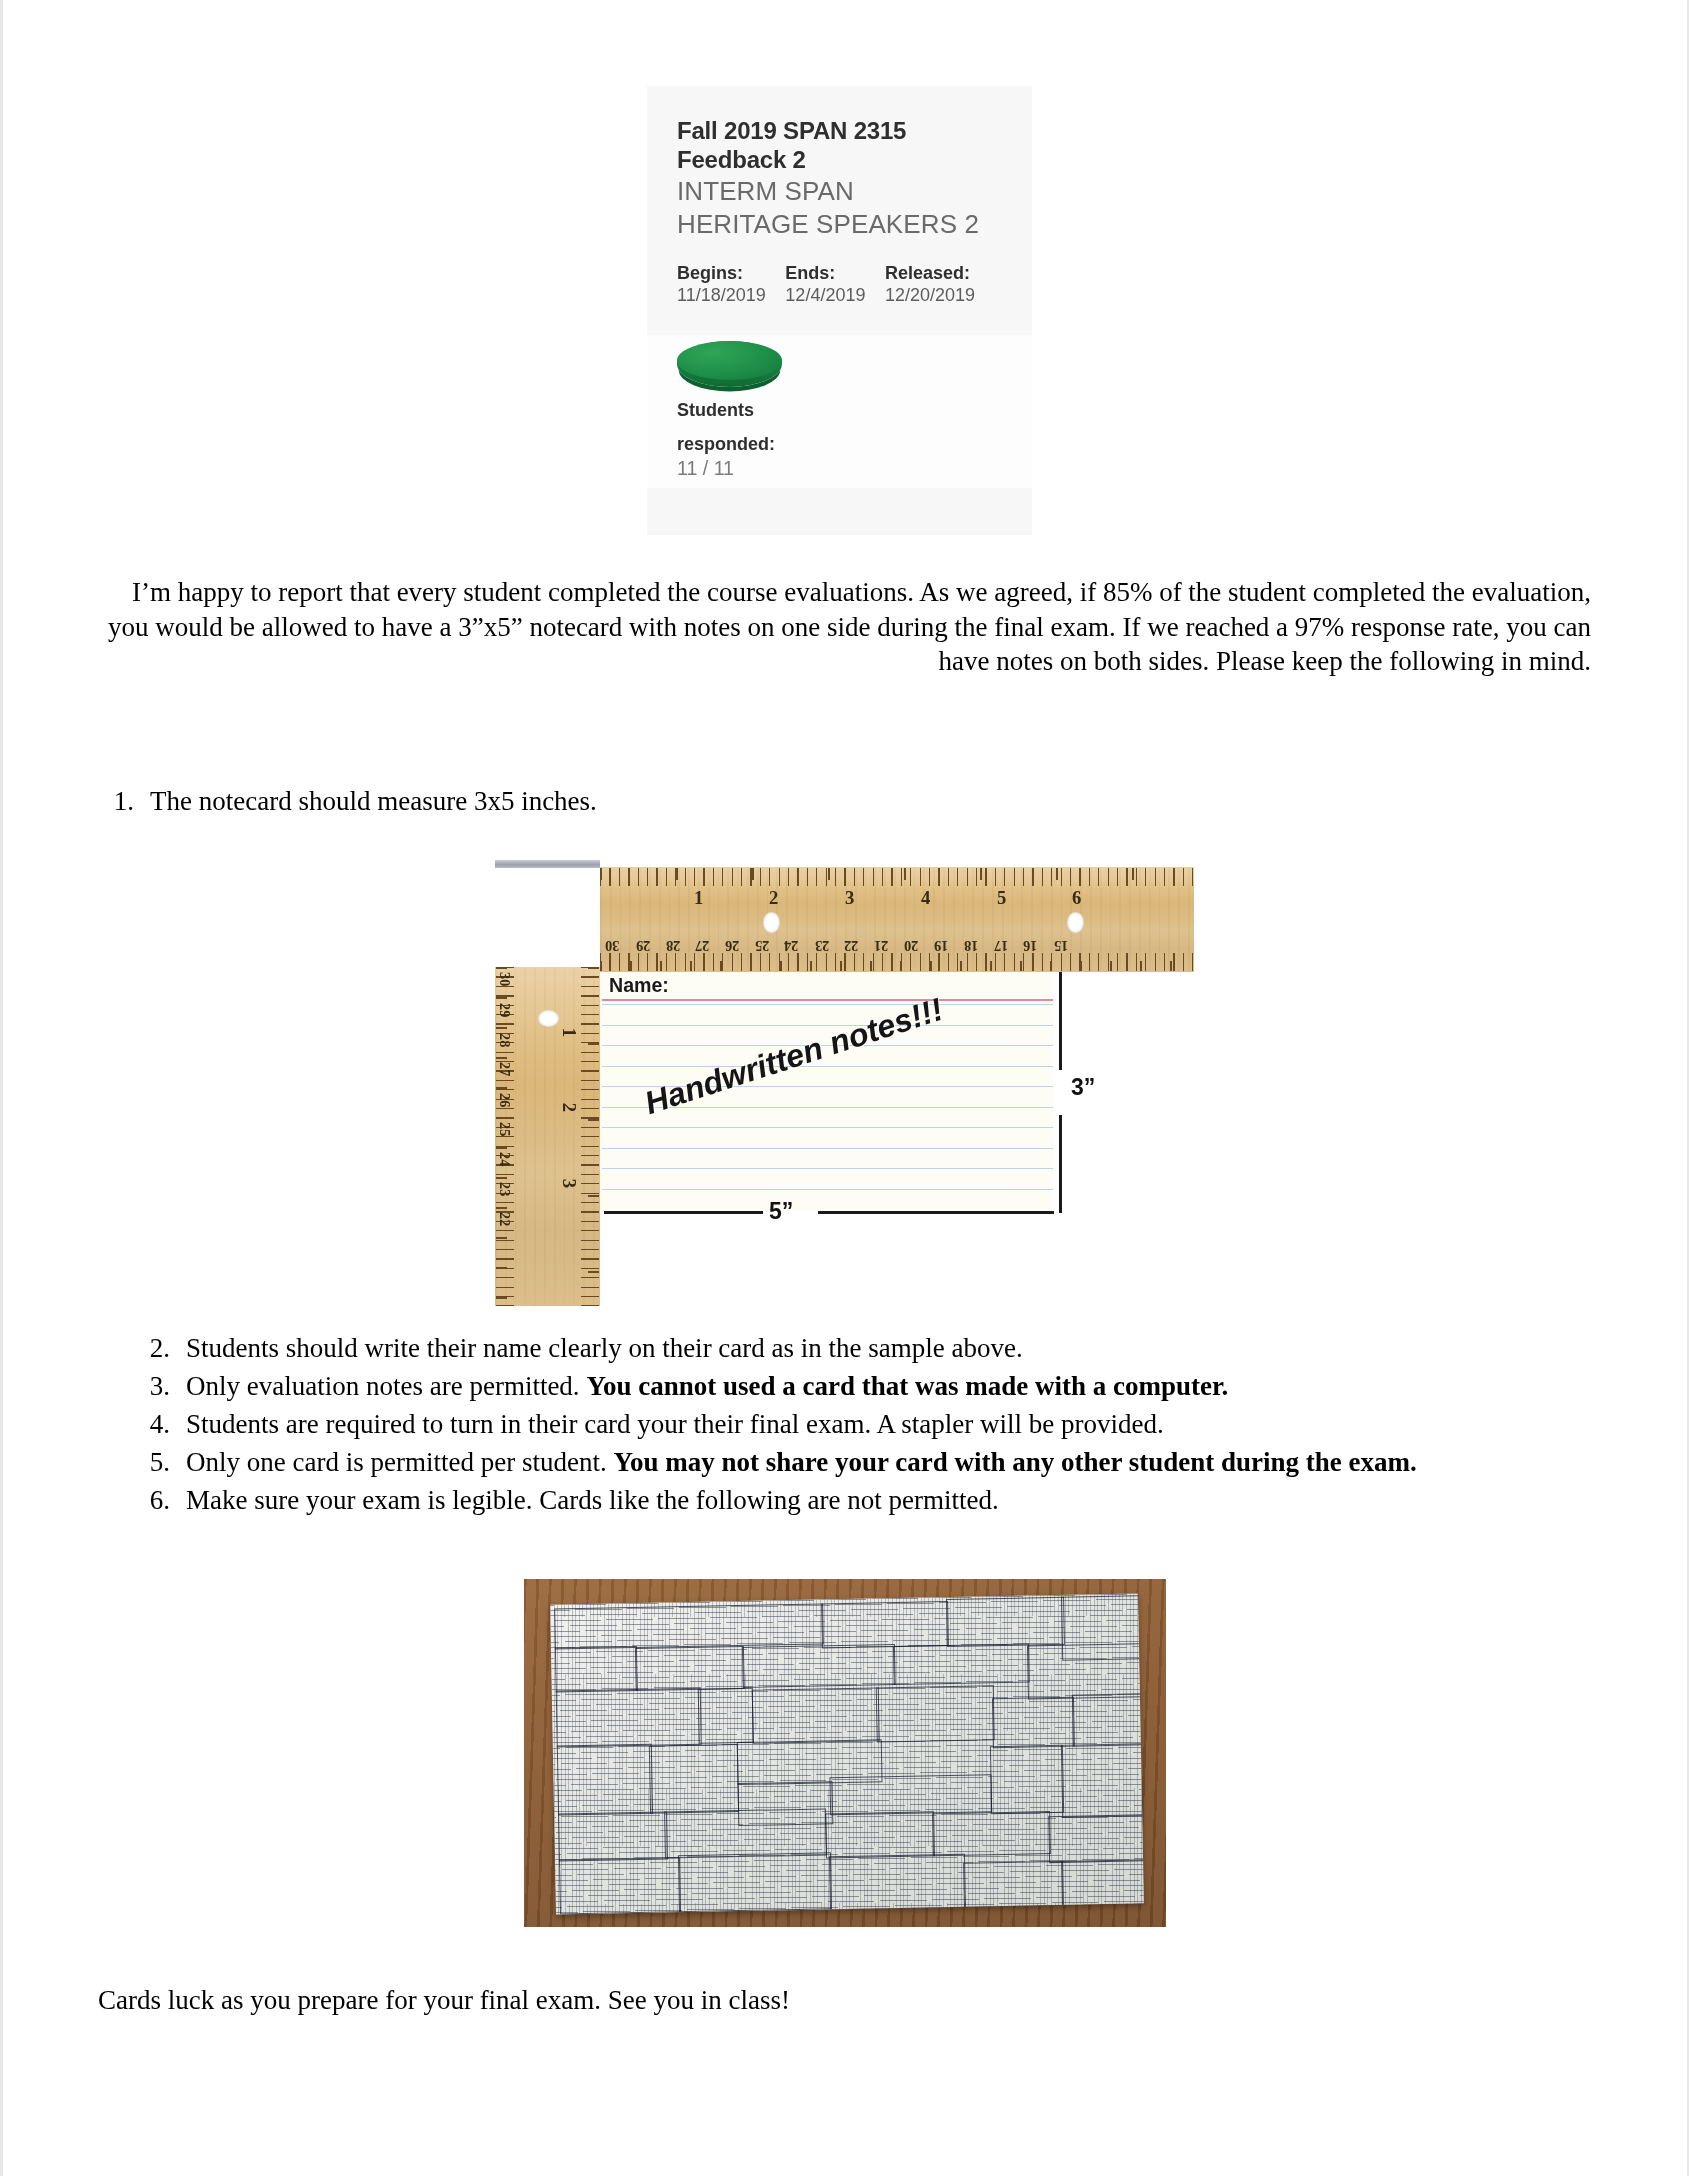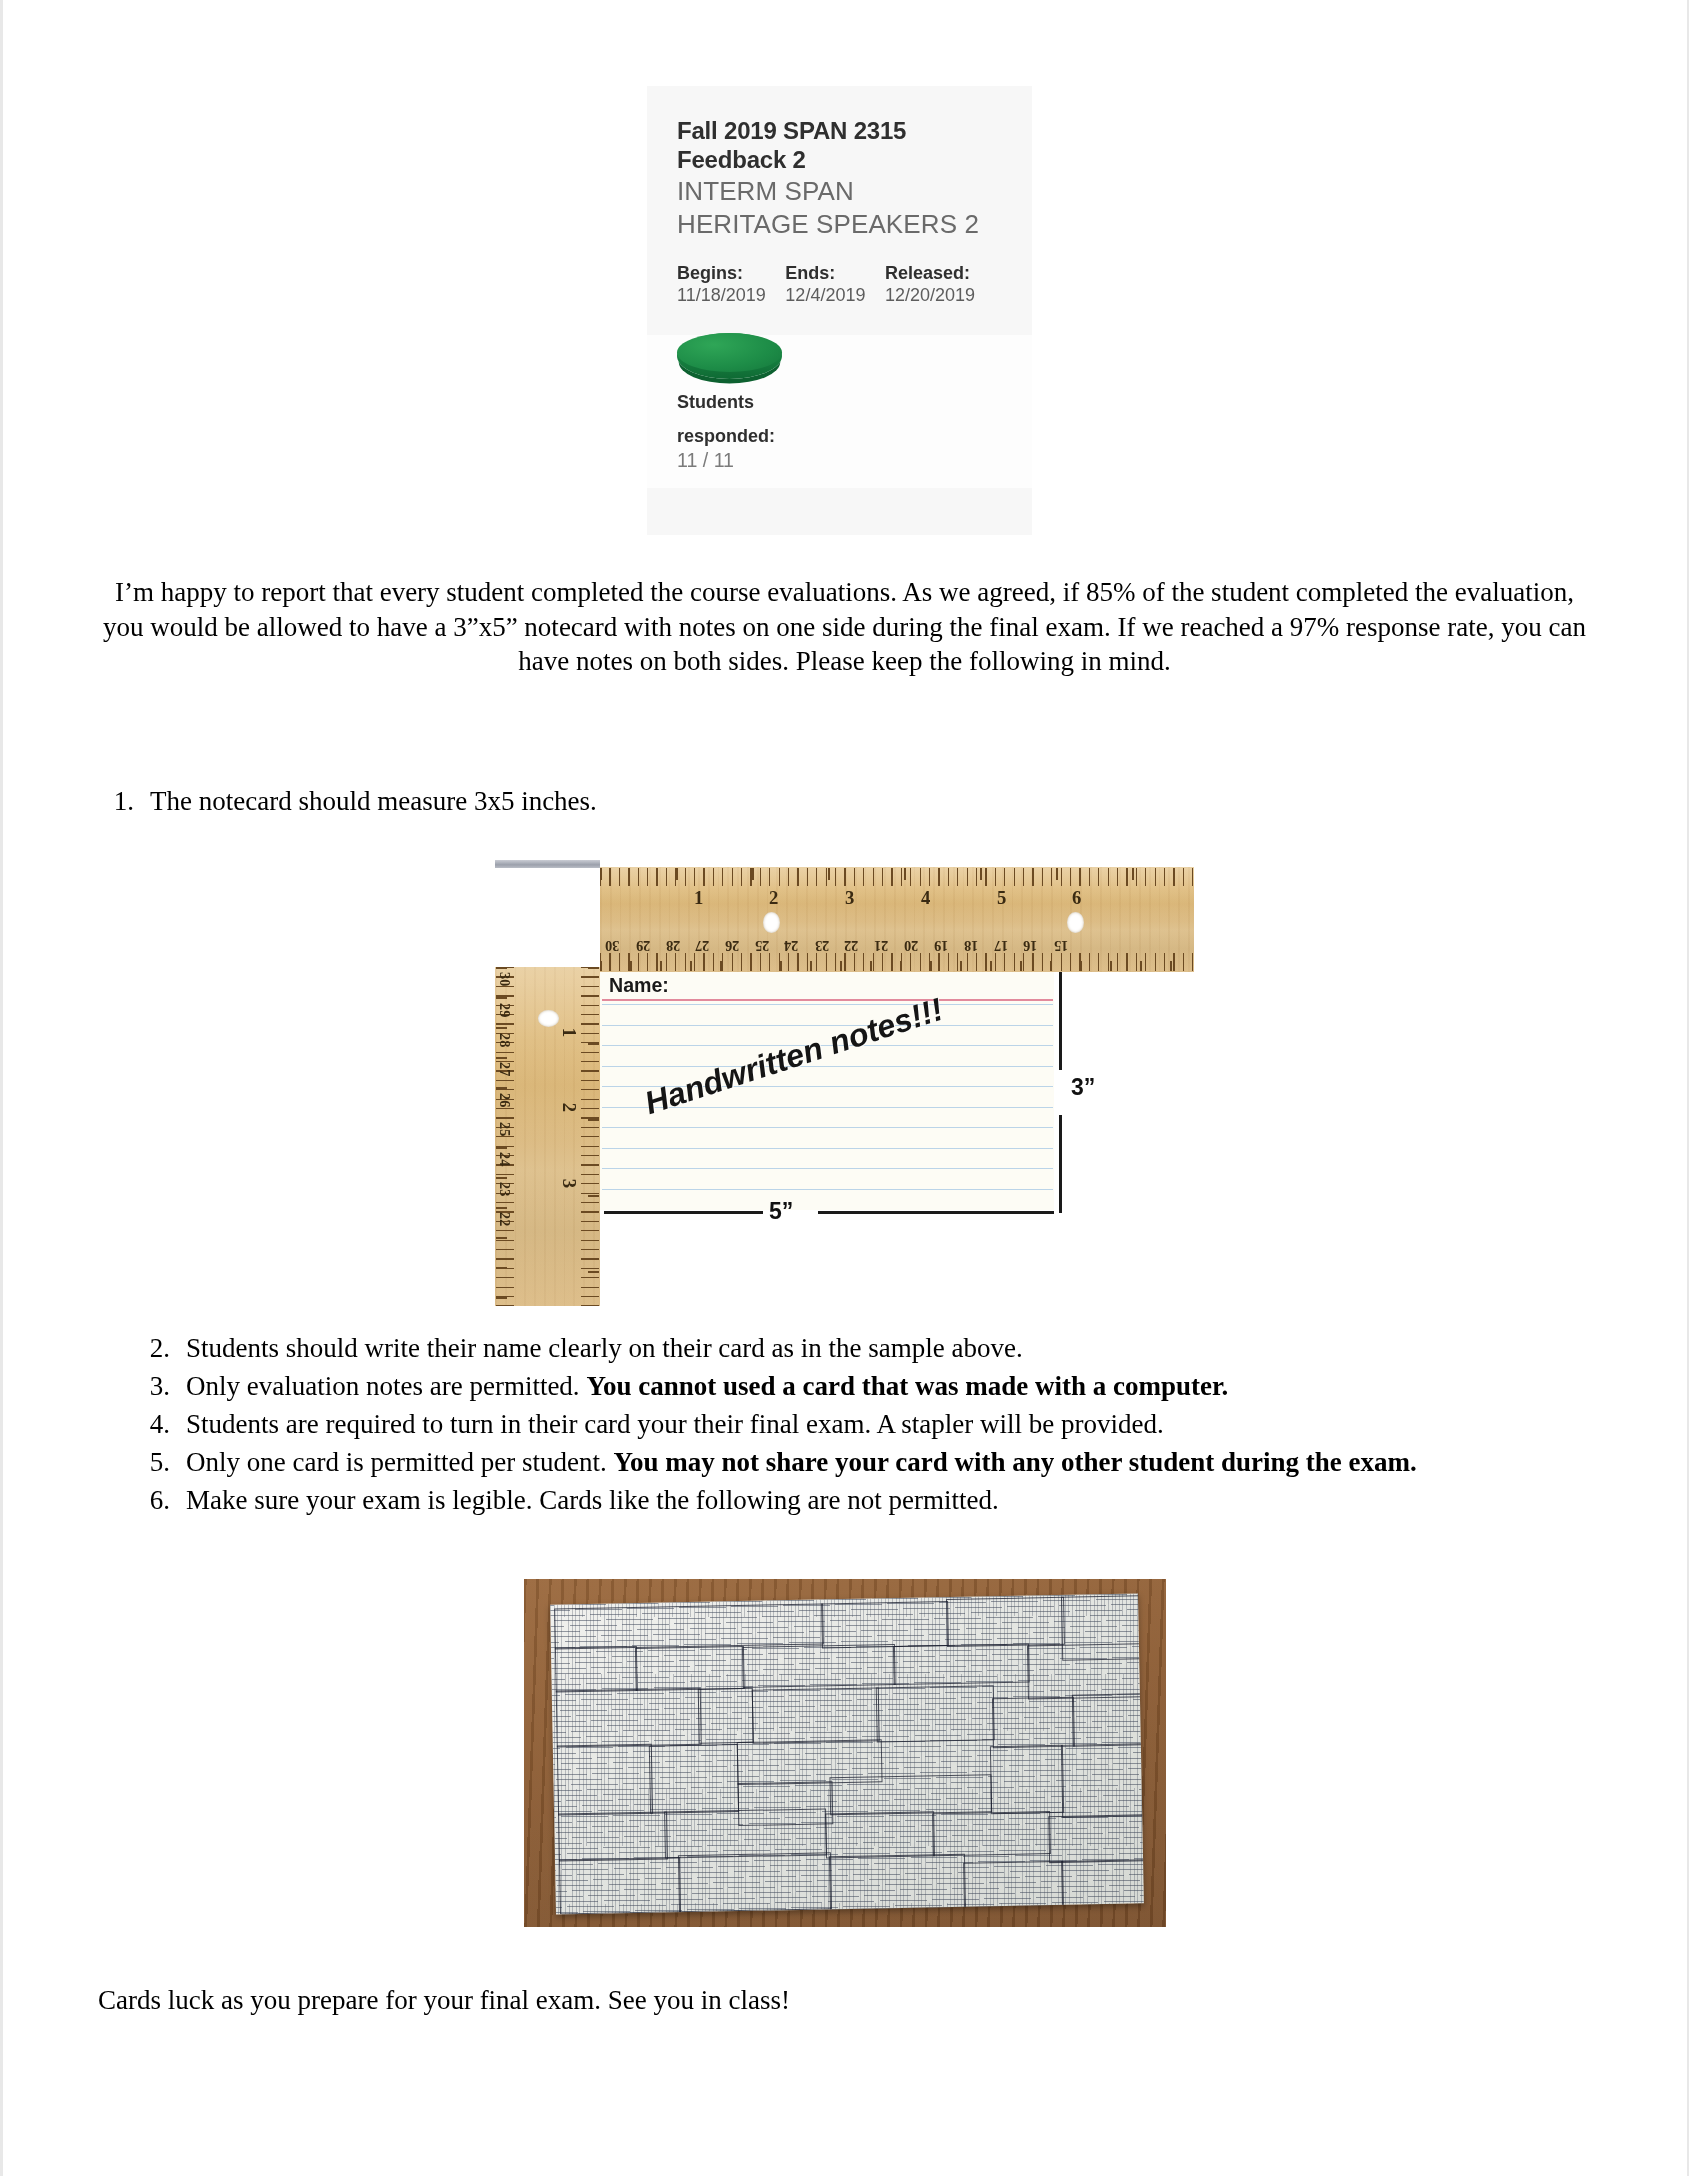--- a/index.html
+++ b/index.html
@@ -62,21 +62,21 @@
   }
   .date-value {
     font-size: 18px;
     color: #5d5d5d;
     line-height: 1.25;
   }
   .survey-card-bottom {
     background: #fdfdfd;
     padding: 14.3px 30px 16px 30px;
     display: flex;
-    align-items: flex-end;
+    align-items: center;
     height: 153px;
     box-sizing: border-box;
   }
   .respond-block { width: 169px; }
   .coin {
     width: 105px;
     height: 46px;
     border-radius: 50% / 50%;
     background: linear-gradient(180deg, #2a9a4f 0%, #168040 55%, #0f6a34 100%);
     position: relative;
@@ -125,21 +125,21 @@
   
   .letter {
     position: absolute;
     left: 98px;
     top: 575px;
     width: 1493px;
     font-size: 27px;
     line-height: 1.28;
   }
   .salutation { margin: 0 0 39px 0; }
-  .para { margin: 0 0 39px 0; text-align: center; }
+  .para { margin: 0 0 39px 0; text-align: right; }
   .olist { margin: 0; padding: 0; list-style: none; }
   .olist li {
     display: flex;
     margin-bottom: 1.8px;
   }
   .li-num {
     width: 52px;
     flex: 0 0 52px;
     text-align: right;
     padding-right: 16px;

